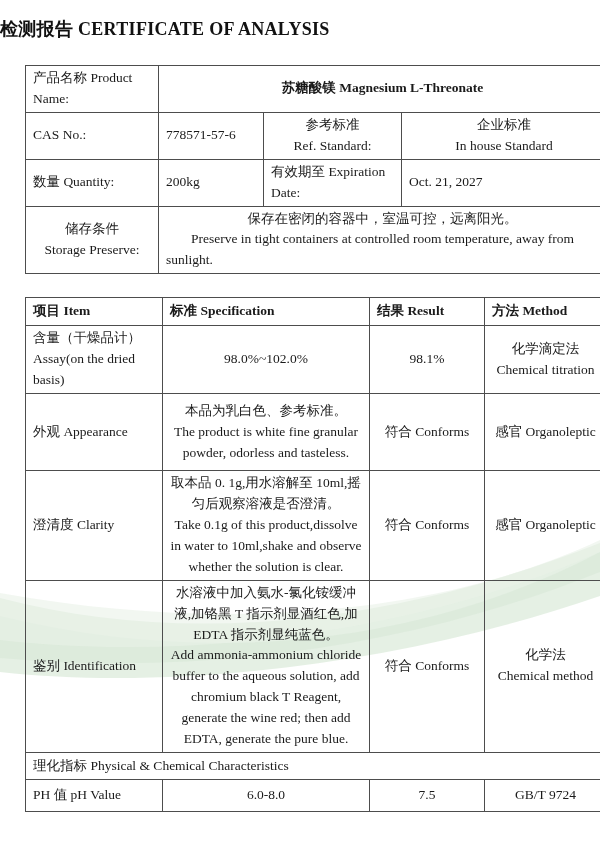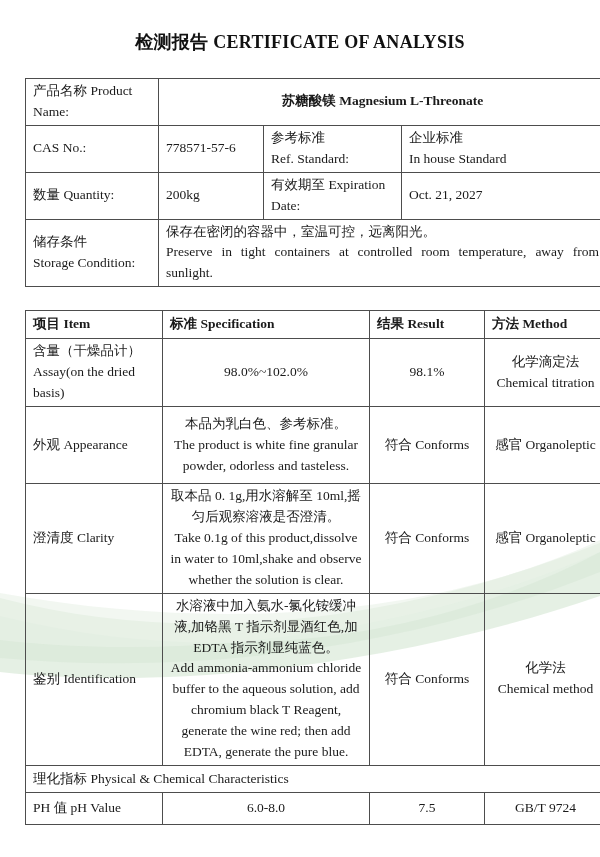--- a/index.html
+++ b/index.html
@@ -7,24 +7,24 @@
     width:600px;height:857px;
     background:#ffffff;
     font-family:"Liberation Serif","DejaVu Serif",serif;
     color:#1a1a1a;
     overflow:hidden;
   }
   .page{position:relative;width:600px;height:857px;}
   .watermark{position:absolute;left:0;top:0;width:600px;height:857px;z-index:0;pointer-events:none;}
   .content{position:relative;z-index:1;}
   .doc-title{
-    text-align:center;
+    text-align:left;
     font-size:18px;font-weight:bold;
     letter-spacing:.3px;
-    padding-top:30px;
+    padding-top:17px;
     color:#111;
   }
   table{
     border-collapse:collapse;
     table-layout:fixed;
     margin-left:25px;
     width:581px;
     background:transparent;
   }
   .t1{margin-top:24px;}
@@ -52,21 +52,21 @@
   .r-assay{height:57px;}
   .r-appearance{height:77px;}
   .r-clarity{height:98px;}
   .r-ident{height:168px;}
   .r-section{height:27px;}
   .r-ph{height:32px;}
   .t2 td.c-item{text-align:left;}
   .t2 td.c-spec,.t2 td.c-result,.t2 td.c-method{text-align:center;}
   .t2 .r-head td{font-weight:bold;text-align:left;}
   .section-cell{font-weight:normal;text-align:left;}
-  .line{display:block;}
+  .line{display:block;text-align:center;}
 </style>
 </head>
 <body>
 
 <div class="page">
 
   <svg class="watermark" viewBox="0 0 600 857" xmlns="http://www.w3.org/2000/svg" aria-hidden="true">
     <path d="M 0 598 C 190 648, 400 622, 600 543 L 600 596 C 410 662, 180 692, 0 672 Z" fill="#dcebdb" fill-opacity="0.75"></path>
     <path d="M 0 616 C 230 672, 440 636, 600 552 L 600 572 C 410 648, 200 676, 0 658 Z" fill="#cfe3cd" fill-opacity="0.35"></path>
     <path d="M 0 593 C 240 636, 450 610, 600 540 L 600 552 C 420 632, 190 662, 0 640 Z" fill="#e9f2e8" fill-opacity="0.6"></path>
@@ -102,21 +102,21 @@
       </tr>
       <tr class="r-qty">
         <td>数量 Quantity:</td>
         <td>200kg</td>
         <td>有效期至 Expiration Date:</td>
         <td>Oct. 21, 2027</td>
       </tr>
       <tr class="r-storage">
         <td>
           <span class="line">储存条件</span>
-          <span class="line">Storage Condition:</span>
+          <span class="line">Storage Preserve:</span>
         </td>
         <td colspan="3">
           <span class="line">保存在密闭的容器中，室温可控，远离阳光。</span>
           <span class="line just">Preserve in tight containers at controlled room temperature, away from sunlight.</span>
         </td>
       </tr>
     </tbody>
       </table>
 
     <table class="t2">

